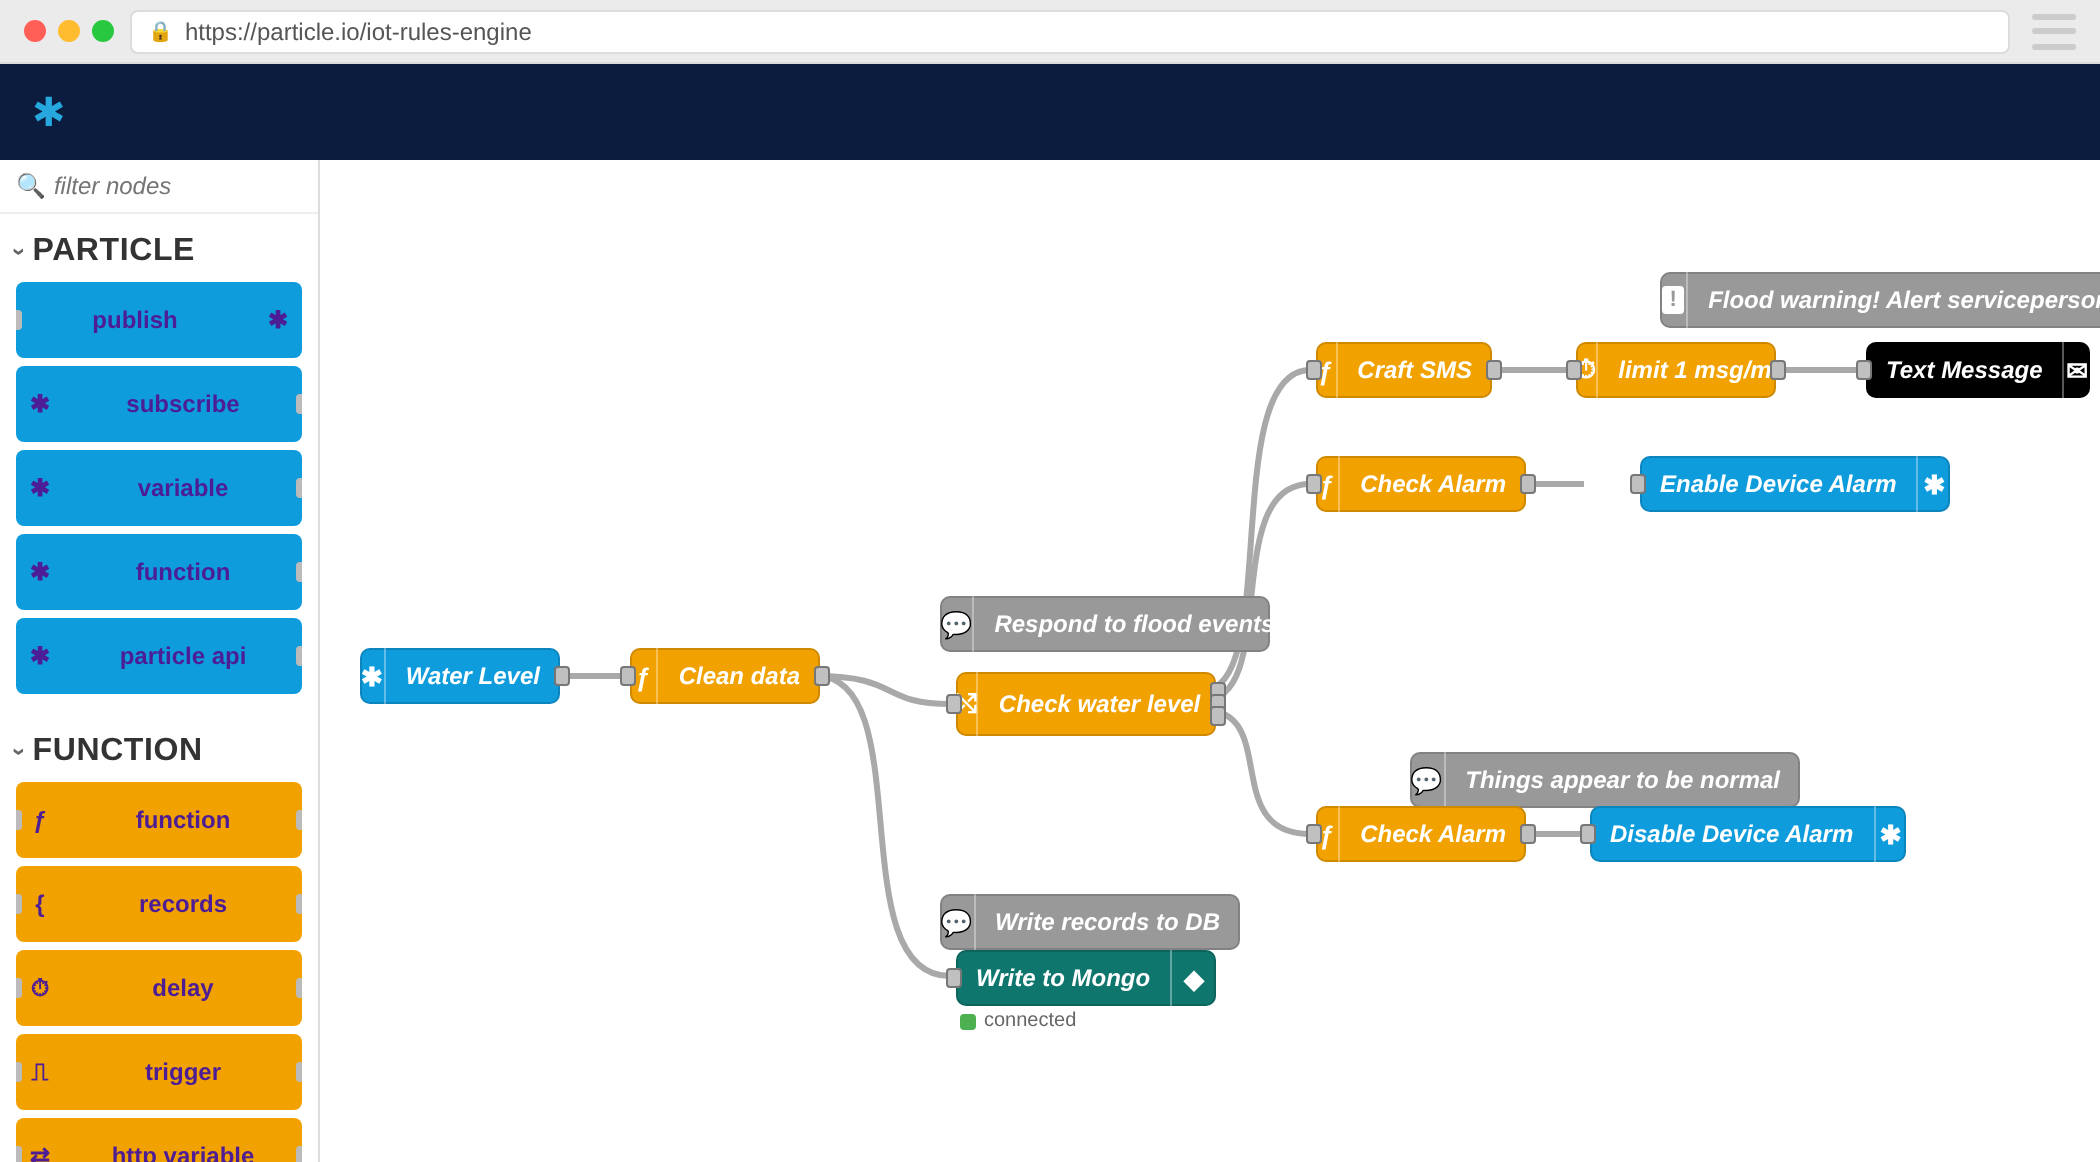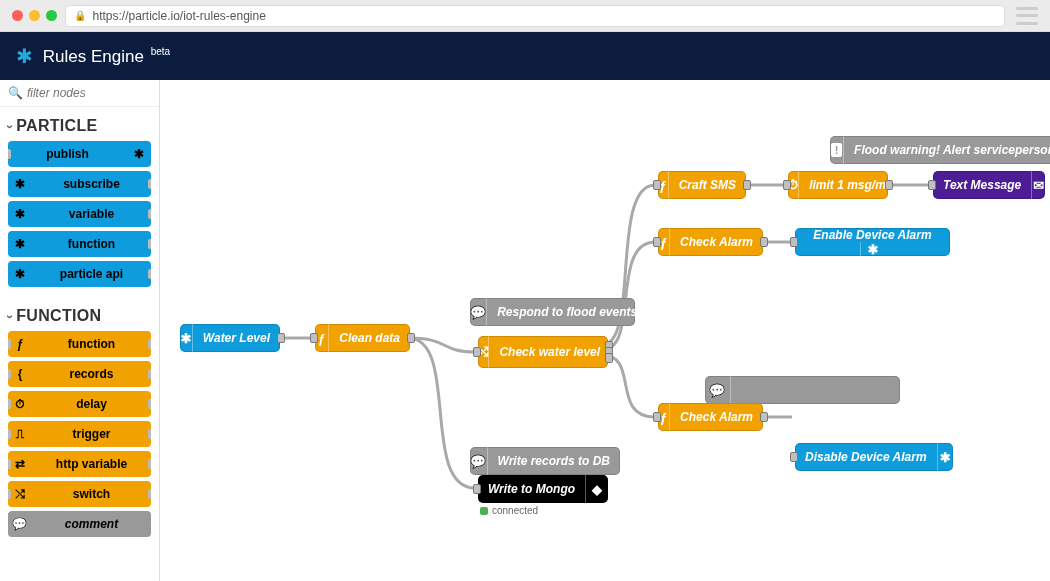--- a/index.html
+++ b/index.html
@@ -24,21 +24,21 @@
 
   .workspace { display: flex; height: calc(581px - 32px - 48px); position: relative; }
 
   .sidebar { width: 160px; border-right: 1px solid #ddd; background: #fff; overflow-y: auto; }
   .search-row { display:flex; align-items:center; padding: 6px 8px; border-bottom: 1px solid #eee; }
   .search-row .mag { color:#999; font-size:12px; margin-right:4px; }
   .search-row input { border: none; outline: none; font-size: 12px; font-style: italic; color: #888; width: 100%; }
   .cat-header { font-size: 16px; font-weight: 700; color: #333; padding: 10px 8px 6px; letter-spacing: 0.3px; }
   .cat-header::before { content: "›"; display:inline-block; transform: rotate(90deg); margin-right:4px; color:#666; font-size:12px; }
   .palette { padding: 0 8px 6px; }
-  .p-node { display:flex; align-items:center; height:26px; border-radius:4px; margin-bottom:4px; font-size:12px; font-weight:600; color:#000000; position:relative; overflow:hidden; }
+  .p-node { display:flex; align-items:center; height:38px; border-radius:4px; margin-bottom:4px; font-size:12px; font-weight:600; color:#4c1d95; position:relative; overflow:hidden; }
   .p-node .iconcell { width:24px; display:flex; align-items:center; justify-content:center; font-size:12px; }
   .p-node .label { flex:1; padding:0 4px; text-align:center; }
   .p-node .port { width:6px; height:10px; background:#bbb; border-radius:2px; position:absolute; }
   .p-node .port.l { left:-3px; }
   .p-node .port.r { right:-3px; }
   .c-blue   { background:#0f9cdd; }
   .c-orange { background:#f2a200; }
   .c-grey   { background:#999; }
   .c-grey .label { font-style: italic; }
 
@@ -46,21 +46,21 @@
   .canvas svg { position:absolute; inset:0; width:100%; height:100%; pointer-events:none; }
   .wire { stroke:#a9a9a9; stroke-width:3; fill:none; }
 
   .node { position:absolute; display:flex; align-items:center; height:28px; border-radius:5px; font-size:12px; font-weight:600; color:#fff; box-shadow:0 0 0 1px rgba(0,0,0,.15) inset; }
   .node .iconcell { width:26px; height:100%; display:flex; align-items:center; justify-content:center; border-right:1px solid rgba(255,255,255,.35); font-size:13px; }
   .node .iconcell.right-ic { border-right:none; border-left:1px solid rgba(255,255,255,.35); }
   .node .lab { padding:0 10px; font-style:italic; white-space:nowrap; }
   .node .port { width:8px; height:10px; background:#c0c0c0; border:1px solid #777; border-radius:2px; position:absolute; top:50%; transform:translateY(-50%); }
   .node .port.l { left:-5px; }
   .node .port.r { right:-5px; }
-  .n-blue{background:#0f9cdd;} .n-orange{background:#f2a200;} .n-grey{background:#999;} .n-purple{background:#000000;} .n-green{background:#4c1d95;}
+  .n-blue{background:#0f9cdd;} .n-orange{background:#f2a200;} .n-grey{background:#999;} .n-purple{background:#0f766e;} .n-green{background:#000000;}
   .n-grey .lab { color:#fff; }
   .badge-exc{ background:#fff; color:#999; border-radius:2px; font-weight:800; padding:0 4px; font-size:11px; line-height:14px; }
 
   .status-line { position:absolute; font-size:10px; color:#666; display:flex; align-items:center; gap:4px; }
   .status-dot  { width:8px; height:8px; border-radius:2px; background:#4caf50; }
 </style>
 </head>
 <body>
 
 <div class="browser-chrome">
@@ -75,24 +75,20 @@
   </div>
   <div class="hamburger">
       <span></span>
       <span></span>
       <span></span>
     </div>
 </div>
 
 <div class="app-header">
   <span class="sparkle">✱</span>
-  <span class="app-title">
-    <span>Rules Engine</span>
-    <span class="beta">beta</span>
-  </span>
 </div>
 
 <div class="workspace">
 
   <div class="sidebar">
     <div class="search-row">
       <span class="mag">🔍</span>
       <input placeholder="filter nodes" style="">
     </div>
 
@@ -246,35 +242,36 @@
       <span class="lab">Text Message</span>
       <span class="iconcell right-ic">✉</span>
     </div>
 
     <div class="node n-orange" style="left:498px; top:148px; width:105px;">
       <span class="port l"></span>
       <span class="iconcell">ƒ</span>
       <span class="lab">Check Alarm</span>
       <span class="port r"></span>
     </div>
-    <div class="node n-blue" style="left:635px; top:148px; width:155px;flex-direction:column;">
+    <div class="node n-blue" style="left:660px; top:148px; width:155px;">
       <span class="port l"></span>
       <span class="lab" style="padding-left:10px">Enable Device Alarm</span>
       <span class="iconcell right-ic">✱</span>
     </div>
 
     <div class="node n-grey" style="left:545px; top:296px; width:195px;">
       <span class="iconcell">💬</span>
+      <span class="lab">Things appear to be normal</span>
     </div>
     <div class="node n-orange" style="left:498px; top:323px; width:105px;">
       <span class="port l"></span>
       <span class="iconcell">ƒ</span>
       <span class="lab">Check Alarm</span>
       <span class="port r"></span>
     </div>
-    <div class="node n-blue" style="left:635px; top:323px; width:158px;margin-top:40px;">
+    <div class="node n-blue" style="left:635px; top:323px; width:158px;">
       <span class="port l"></span>
       <span class="lab" style="padding-left:10px">Disable Device Alarm</span>
       <span class="iconcell right-ic">✱</span>
     </div>
 
   </div>
 </div>
 
 </body></html>

